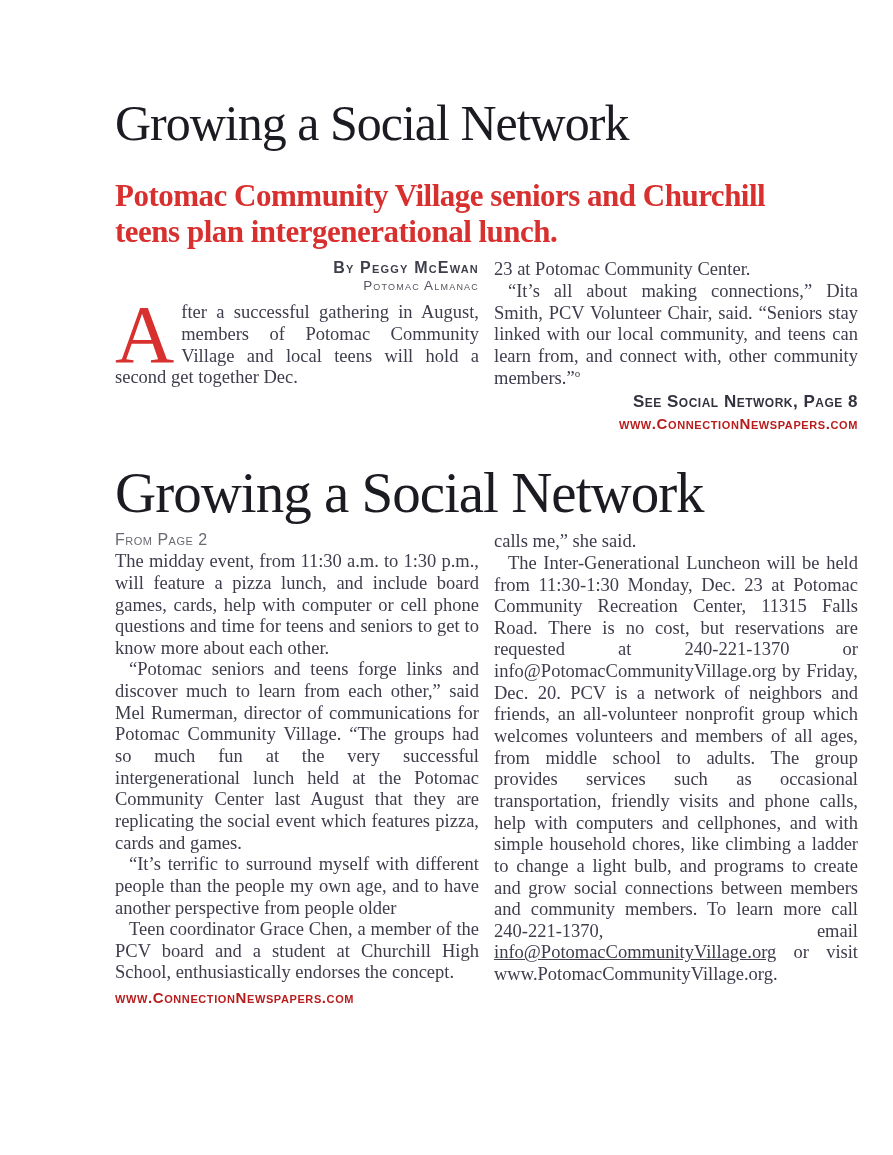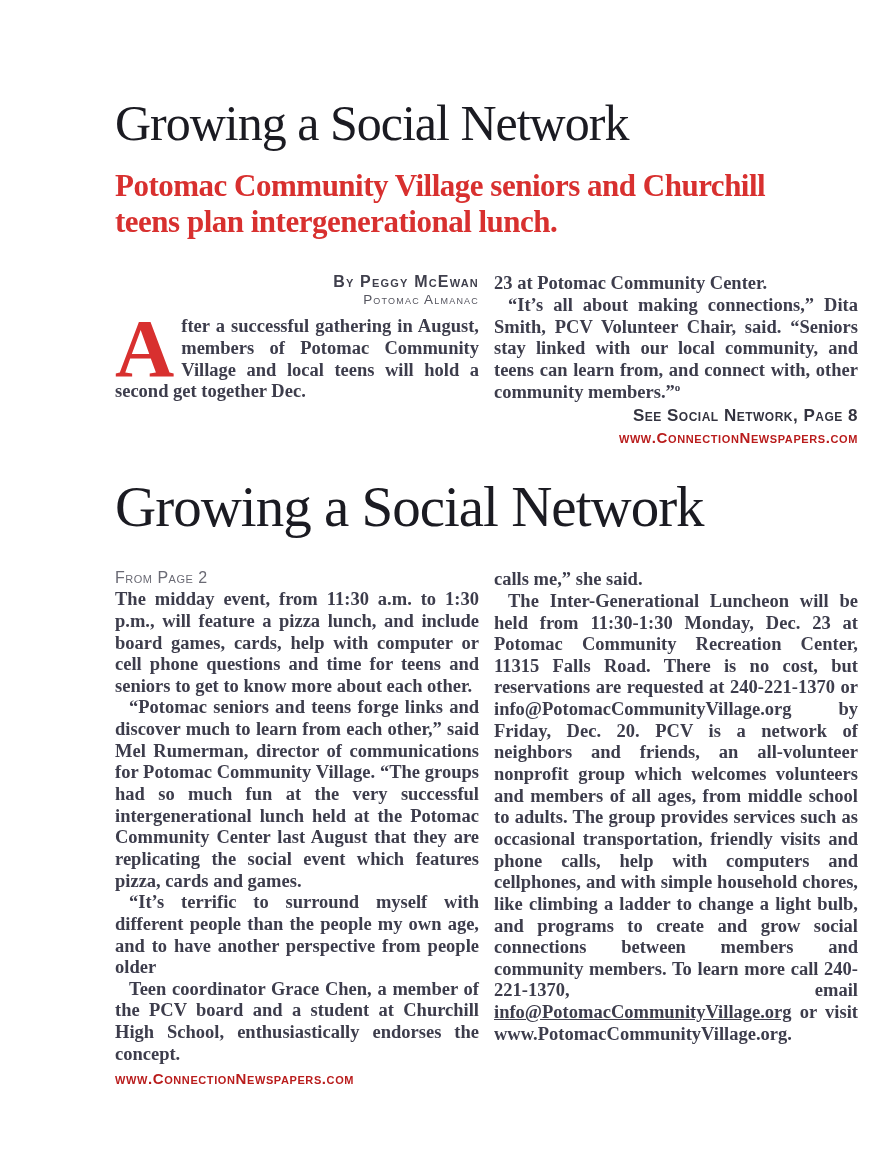--- a/index.html
+++ b/index.html
@@ -22,37 +22,36 @@
     margin: 0;
     font-family: "Liberation Serif", serif;
     font-weight: 400;
     font-size: 50px;
     line-height: 1.0;
     letter-spacing: -1px;
     color: #1b1b22;
     white-space: nowrap;
   }
   .subhead {
-    margin: 20px 0 0 0;
+    margin: 30px 0 0 0;
     max-width: 655px;
     font-weight: 700;
     font-size: 31px;
     line-height: 1.15;
     letter-spacing: -0.5px;
     color: #d8302f;
   }
   .cols { display: flex; gap: 15px; margin-top: 10px; }
-  .col { width: 364px; flex: 0 0 auto; margin-top: 24px; }
+  .col { width: 364px; flex: 0 0 auto; }
   .body-text {
     margin: 0;
     font-size: 18.5px;
     line-height: 1.17;
     color: #3d3d4c;
     text-align: justify;
-    font-weight: bold;
   }
   .indent { text-indent: 14px; }
   .sc { font-variant: small-caps; font-family: "Liberation Sans", sans-serif; }
   .byline-block { text-align: right; margin-bottom: 9px; }
   .byline { font-size: 16px; font-weight: 700; letter-spacing: 1.2px; color: #3f3f4c; }
   .byline-src { font-size: 13.5px; font-weight: 400; letter-spacing: 1.2px; color: #55555f; margin-top: 1px; }
   .dropcap {
     float: left;
     font-family: "Liberation Serif", serif;
     font-size: 82px;

